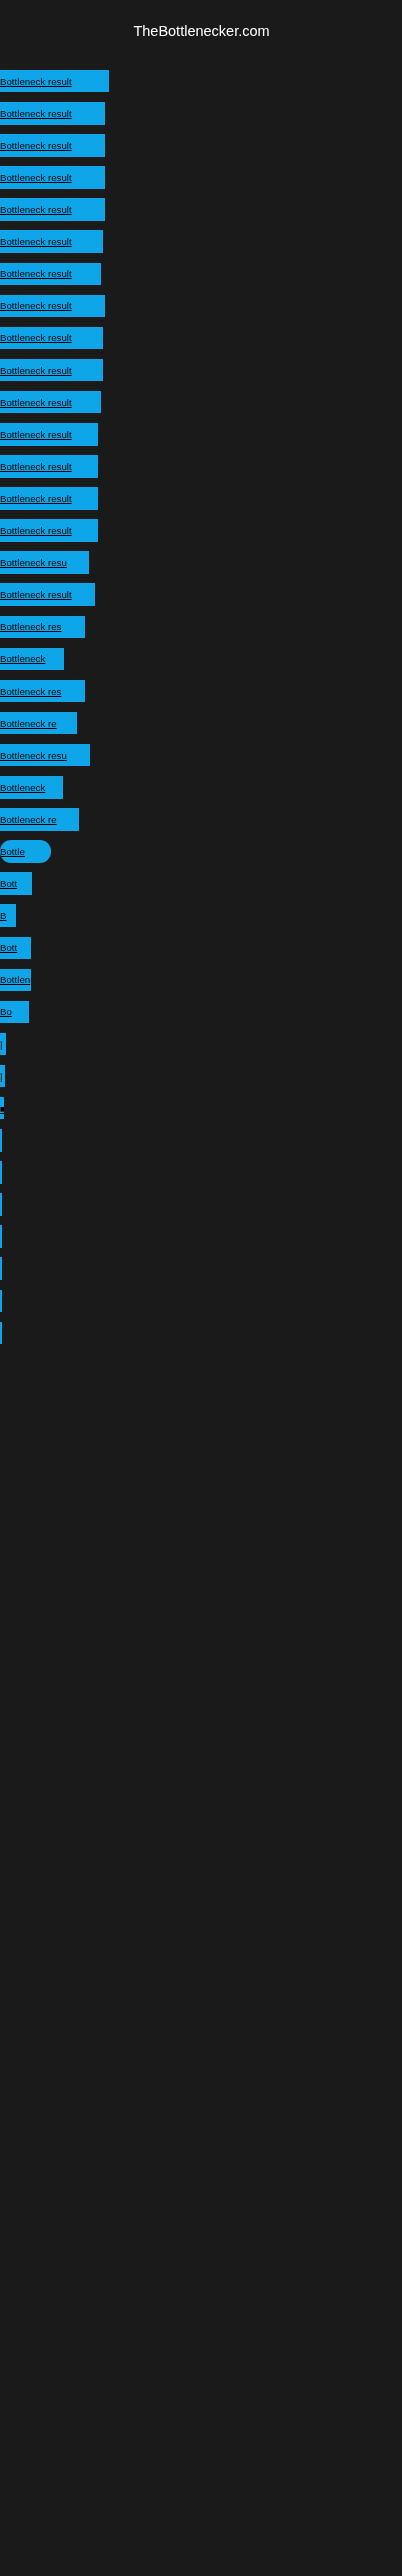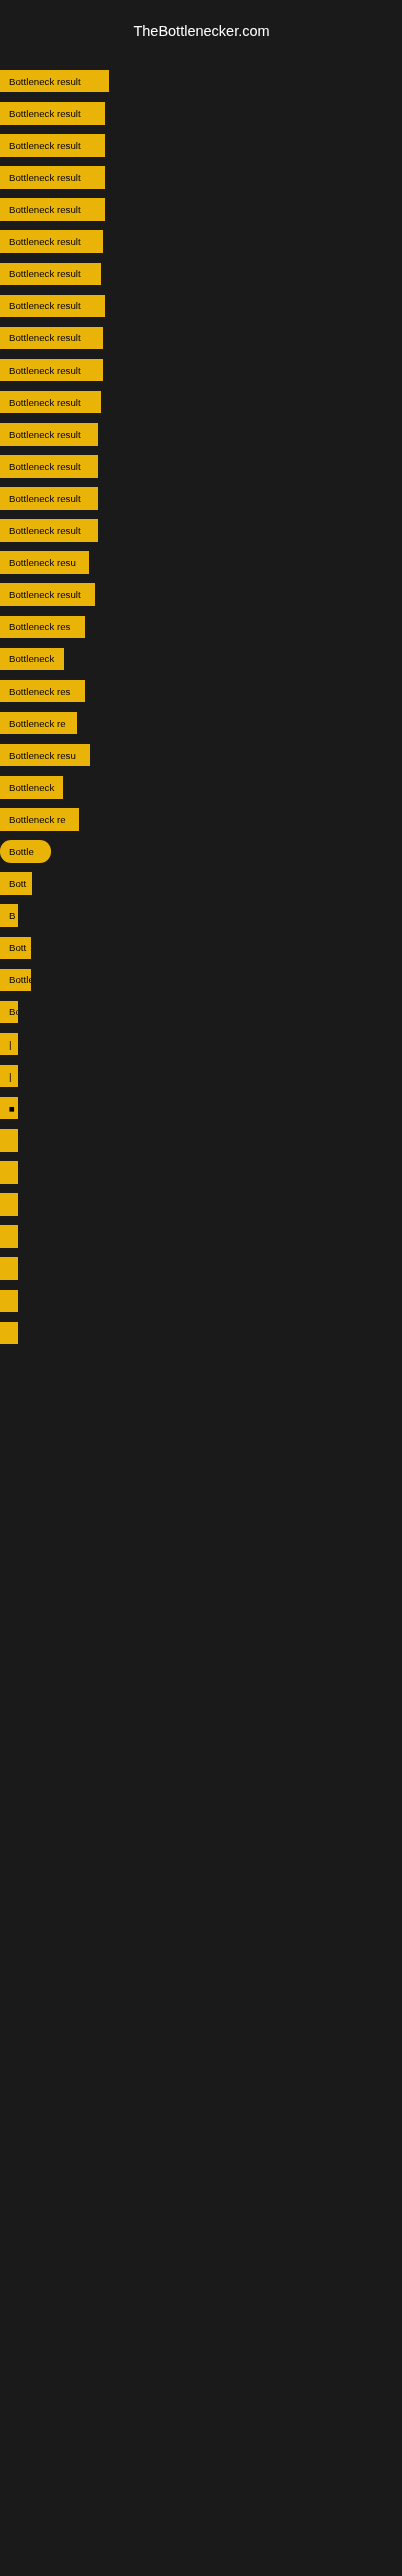--- a/index.html
+++ b/index.html
@@ -25,26 +25,27 @@
       width: 403px;
     }
     .bar-row {
       display: flex;
       align-items: center;
       margin: 0;
       padding: 4.8px 0 4.8px 0;
     }
     .bar {
       height: 22.5px;
-      background-color: #eab308;
+      background-color: #0ea5e9;
       display: flex;
       align-items: center;
-      padding: 0 9px;
+      padding: 0 0;
       overflow: hidden;
       white-space: nowrap;
+      text-decoration: underline;
     }
     .bar-label {
       color: #000000;
       font-size: 9.7px;
       font-weight: normal;
     }
   </style>
 </head>
 <body>
 
@@ -192,21 +193,21 @@
       <div class="bar" style="width: 31px;">
         <span class="bar-label">Bott</span>
       </div>
     </div>
     <div class="bar-row">
       <div class="bar" style="width: 31px;">
         <span class="bar-label">Bottlen</span>
       </div>
     </div>
     <div class="bar-row">
-      <div class="bar" style="width: 16px;">
+      <div class="bar" style="width: 29px;">
         <span class="bar-label">Bo</span>
       </div>
     </div>
     <div class="bar-row">
       <div class="bar" style="width: 6.4px;">
         <span class="bar-label">|</span>
       </div>
     </div>
     <div class="bar-row">
       <div class="bar" style="width: 4.8px;">

